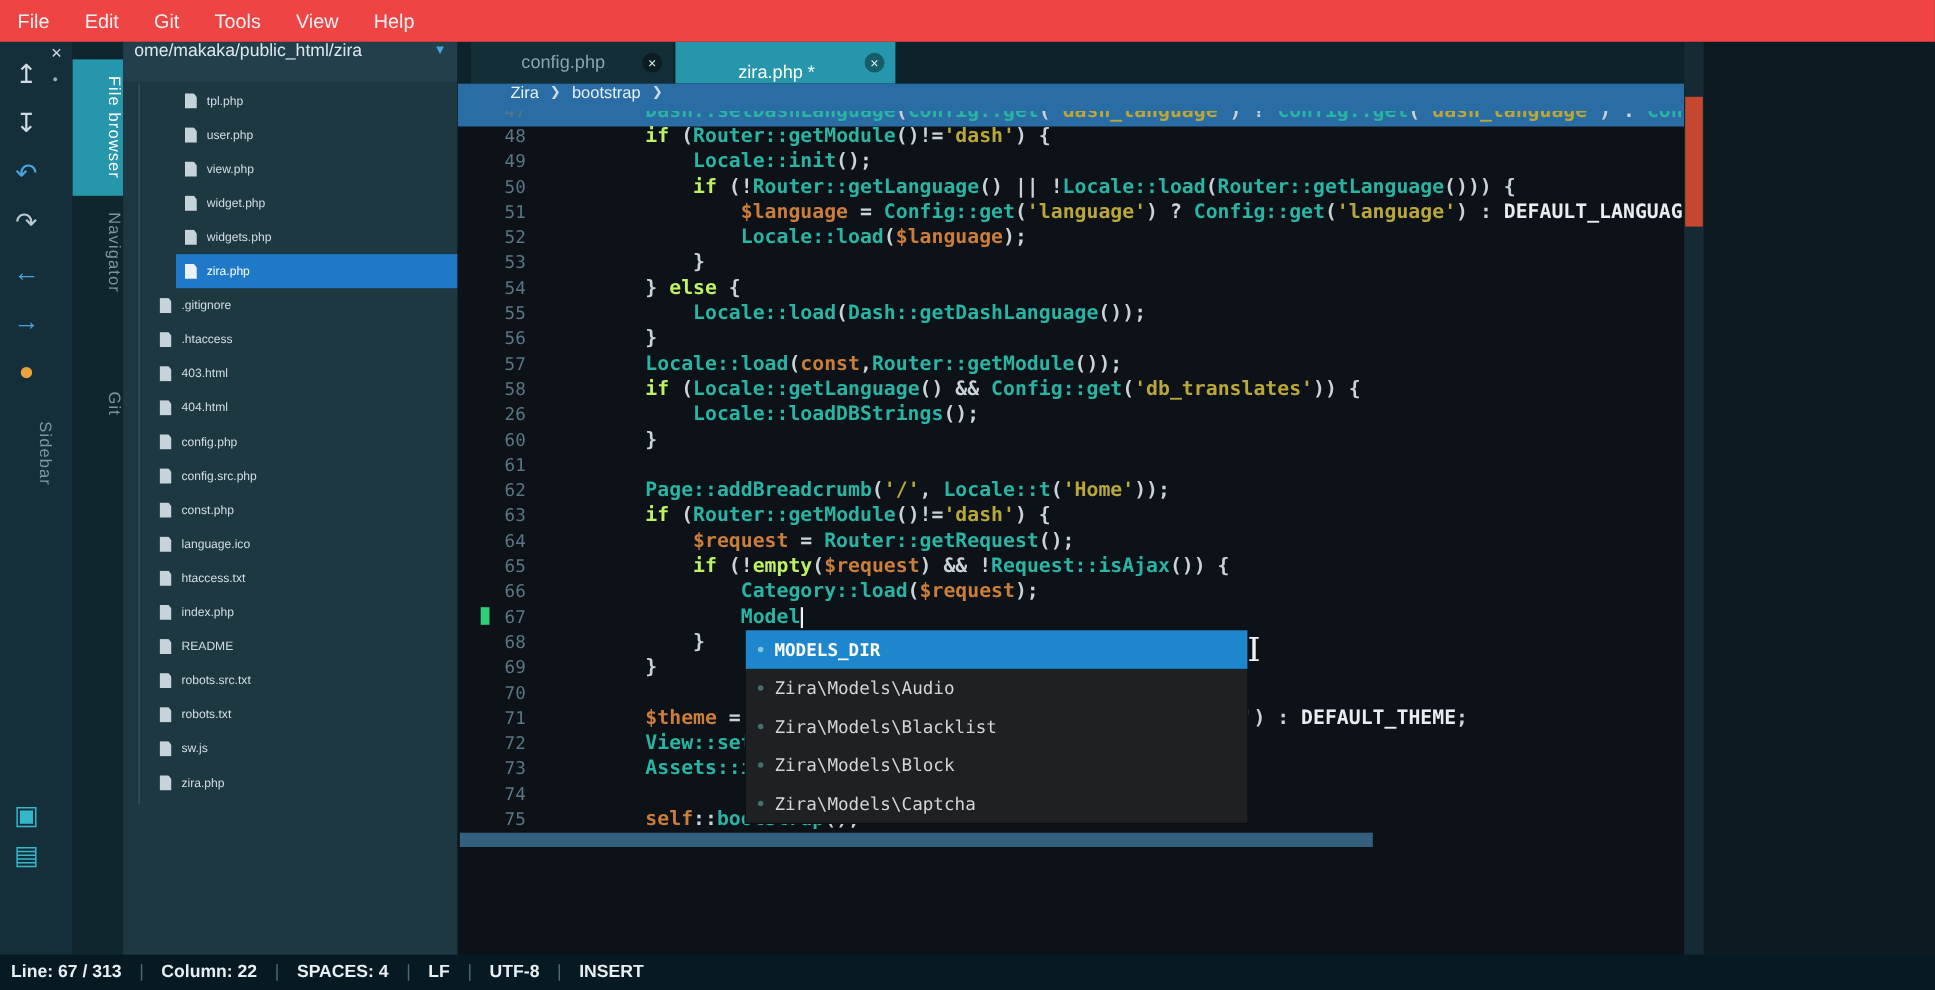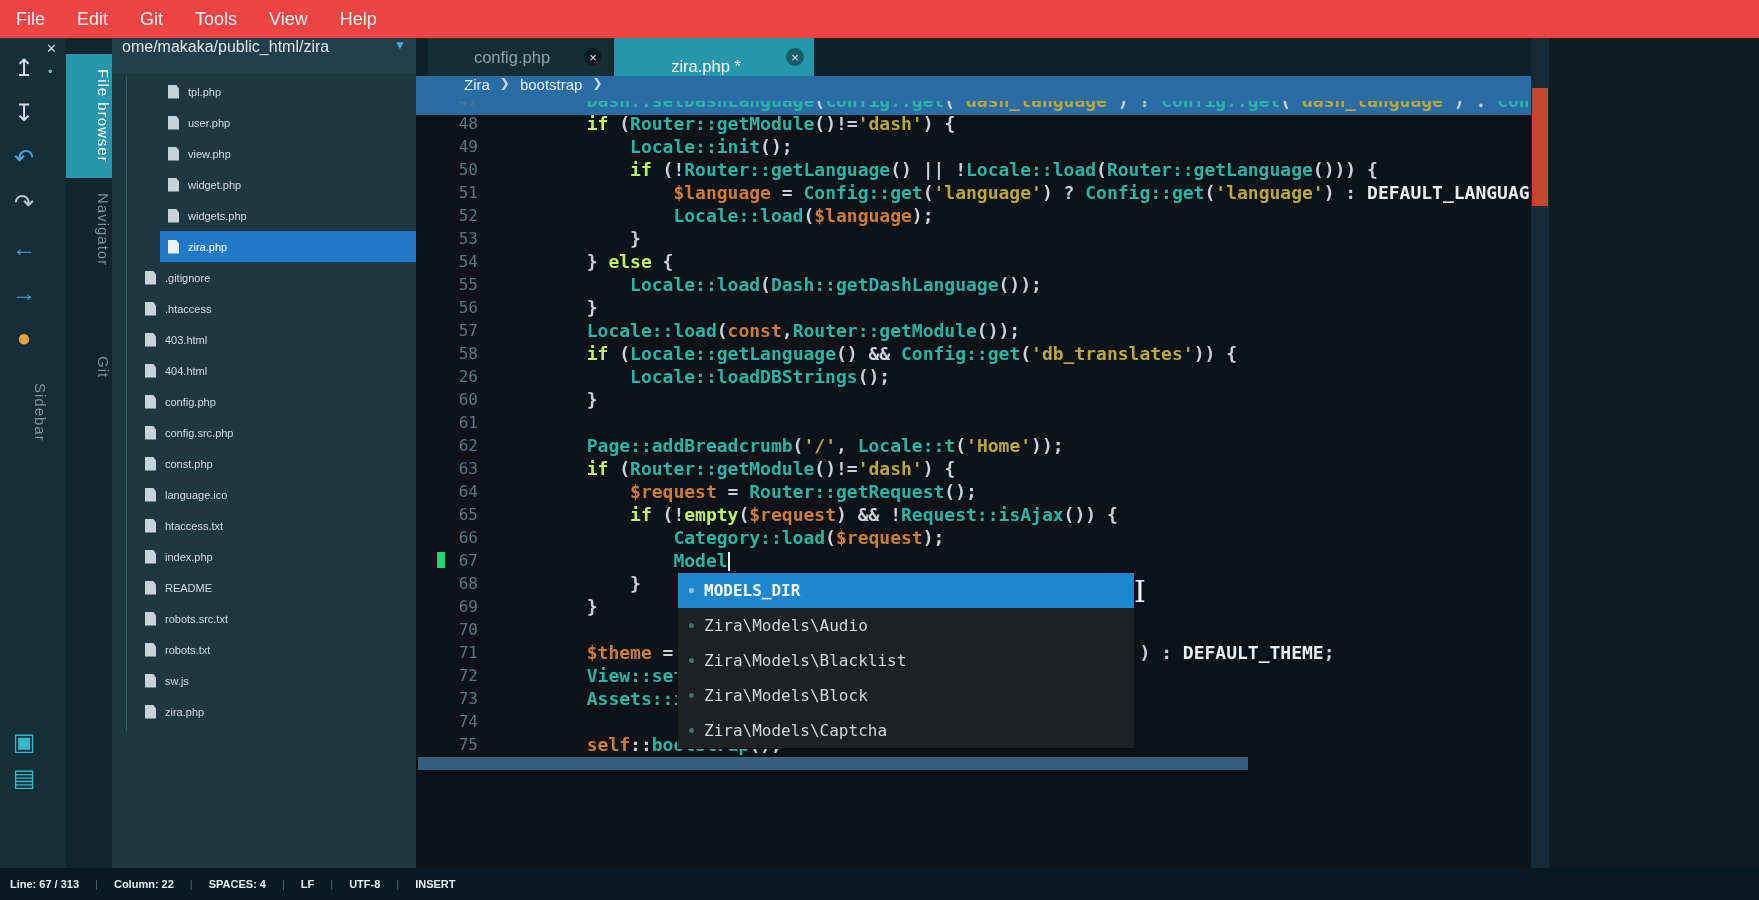--- a/index.html
+++ b/index.html
@@ -94,21 +94,21 @@
          font-size:30px;z-index:9;}
 
   
   #vscroll{position:absolute;left:1531px;top:38px;width:18px;bottom:32px;background:#152a34;}
   #vthumb{position:absolute;left:1px;top:50px;width:16px;height:118px;background:#c5472f;}
   #right-fill{position:absolute;left:1549px;top:38px;right:0;bottom:32px;background:#0e1a21;}
 
   
   #statusbar{position:absolute;left:0;bottom:0;width:100%;height:32px;background:#071923;
              display:flex;align-items:center;gap:16px;padding-left:10px;box-sizing:border-box;
-             color:#e8eff2;font-size:11px;font-weight:600;}
+             color:#e8eff2;font-size:16px;font-weight:600;}
   .status-sep{color:#4d6a77;font-weight:400;}
 </style>
 </head>
 <body>
 
 <div id="menubar">
     <div class="menu-item">File</div>
     <div class="menu-item">Edit</div>
     <div class="menu-item">Git</div>
     <div class="menu-item">Tools</div>

